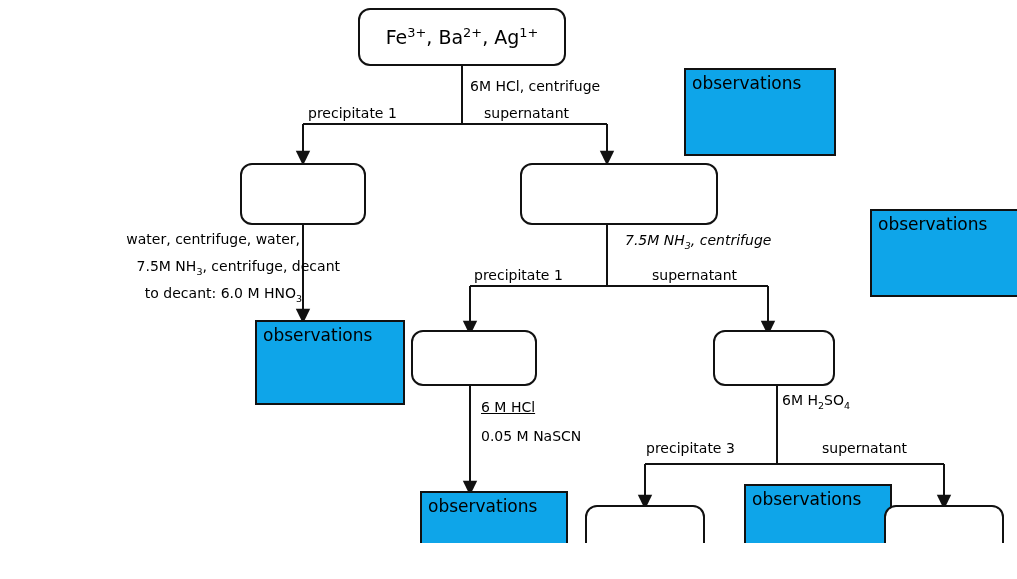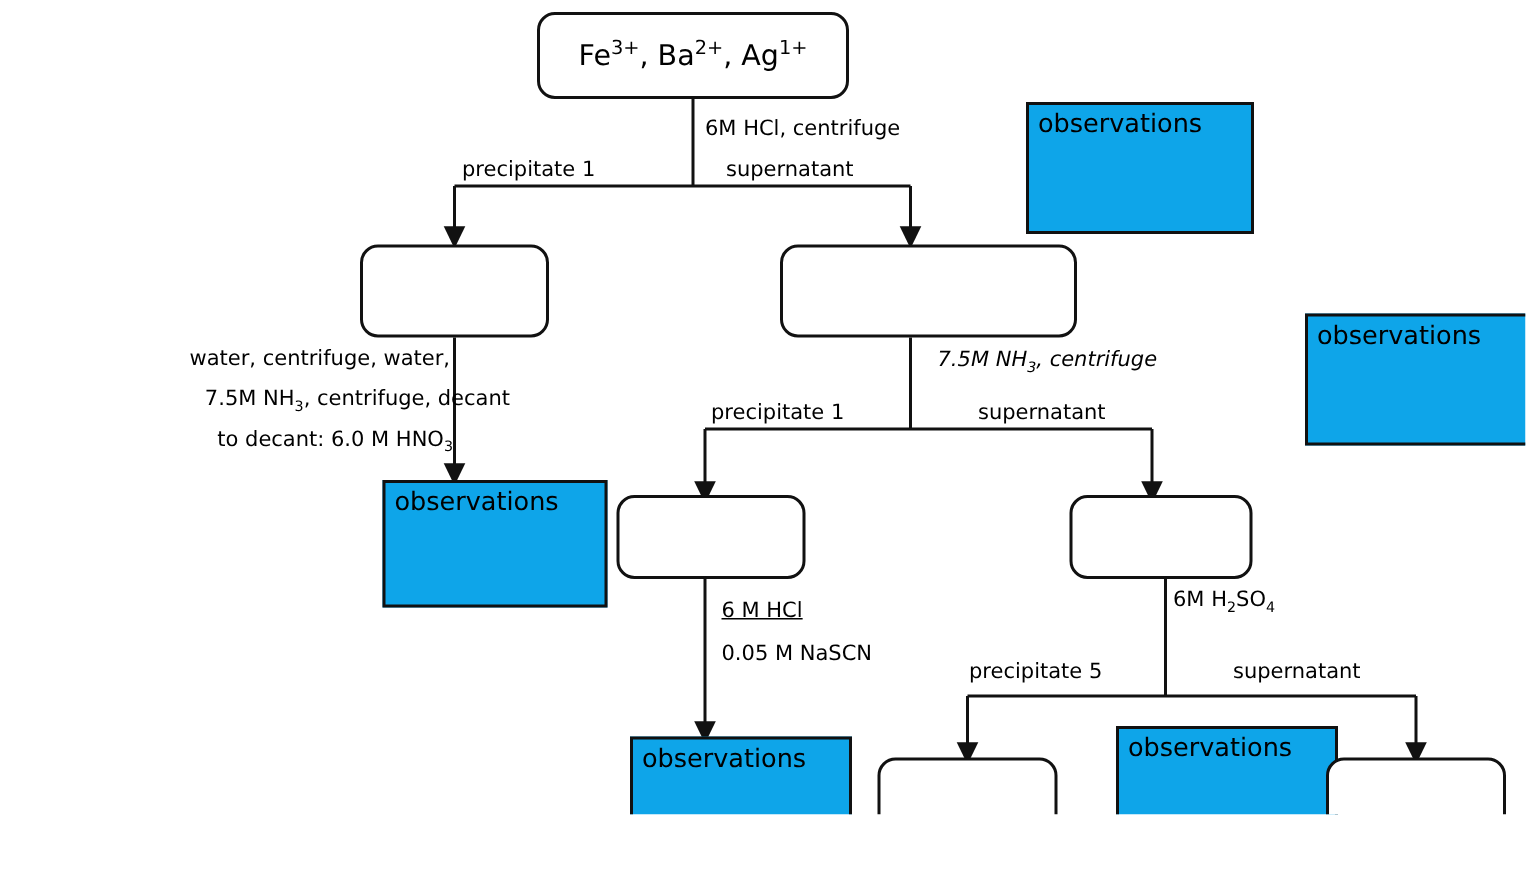--- a/index.html
+++ b/index.html
@@ -174,17 +174,17 @@
   <div class="txt" style="left:474px; top:264px;">precipitate 1</div>
 
   <div class="txt" style="left:652px; top:264px;">supernatant</div>
 
   <div class="txt" style="left:481px; top:396px;text-decoration:underline;">6 M HCl</div>
 
   <div class="txt" style="left:481px; top:425px;">0.05 M NaSCN</div>
 
   <div class="txt" style="left:782px; top:389px;">6M H<sub>2</sub>SO<sub>4</sub></div>
 
-  <div class="txt" style="left:646px; top:437px;">precipitate 5</div>
+  <div class="txt" style="left:646px; top:437px;">precipitate 3</div>
 
   <div class="txt" style="left:822px; top:437px;">supernatant</div>
 
 </div>
 
 </body></html>

